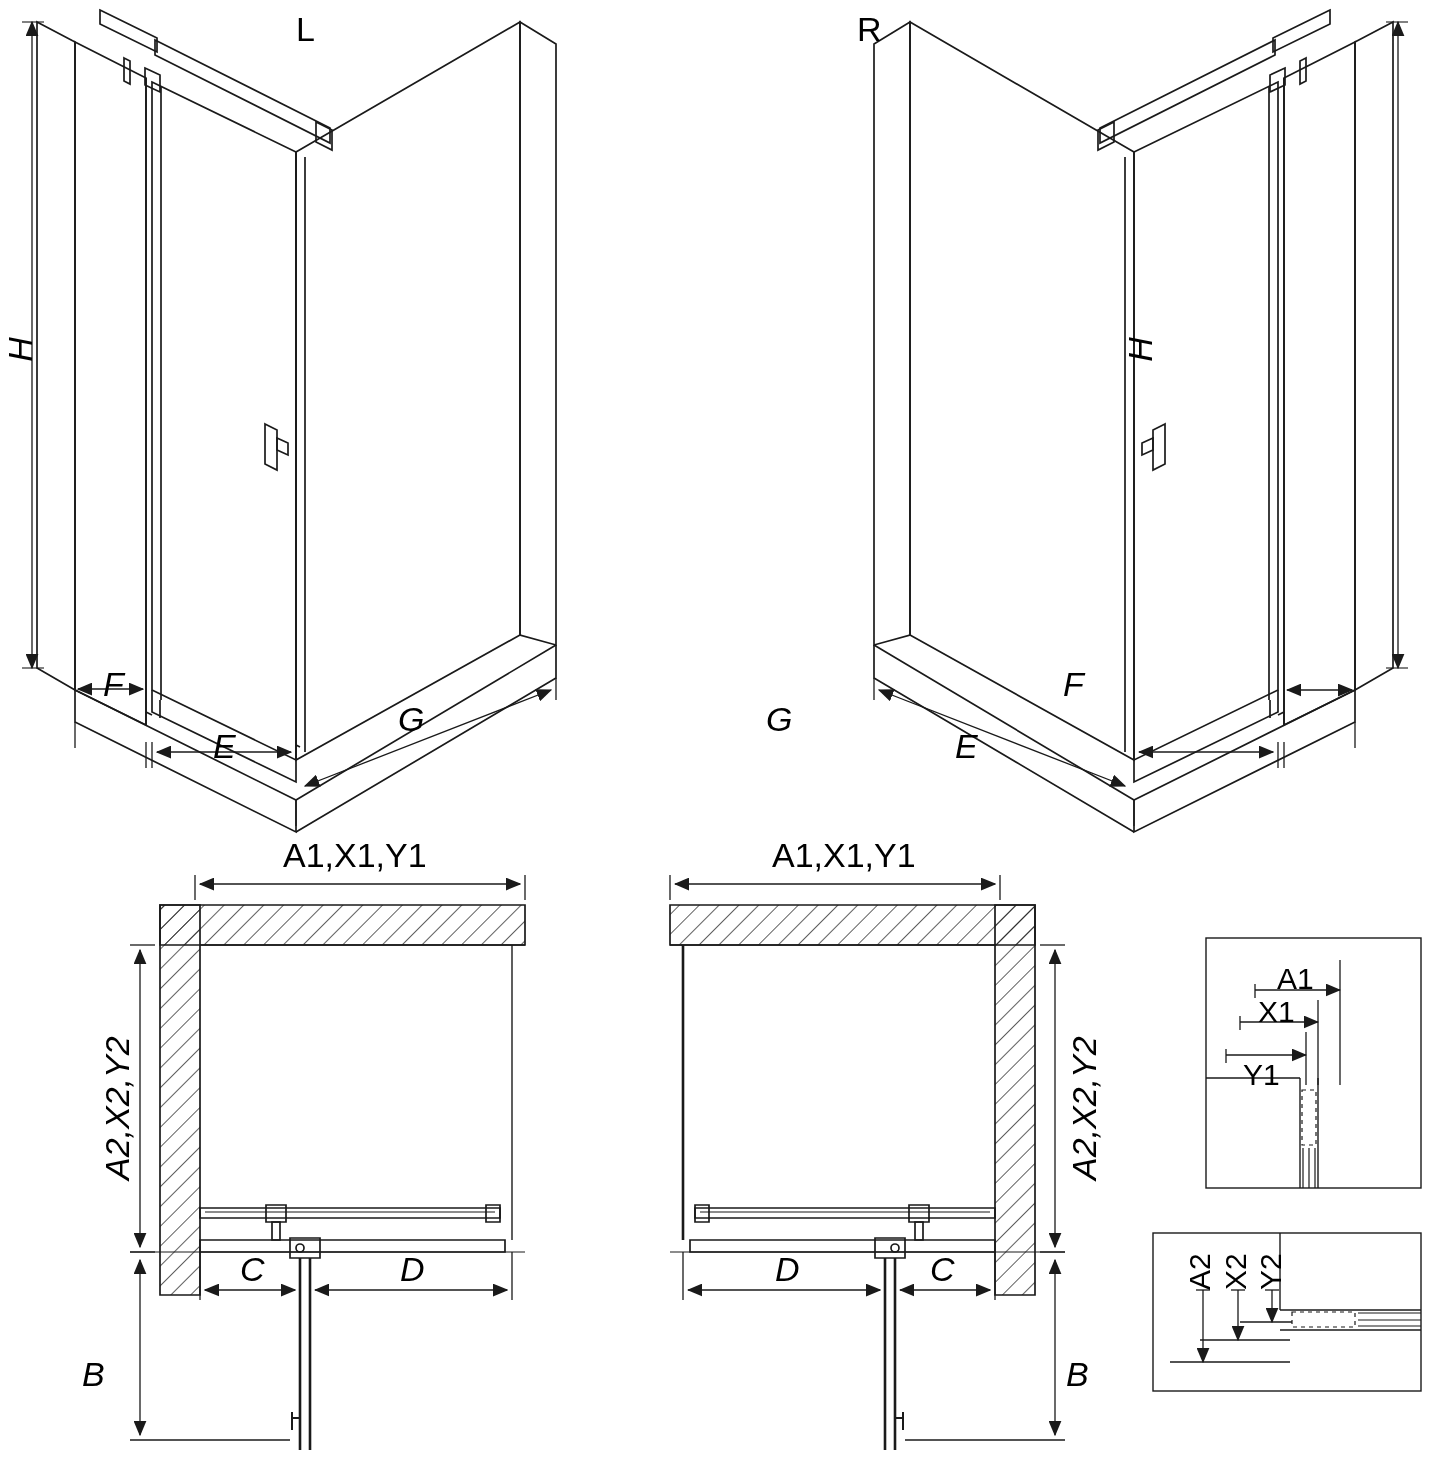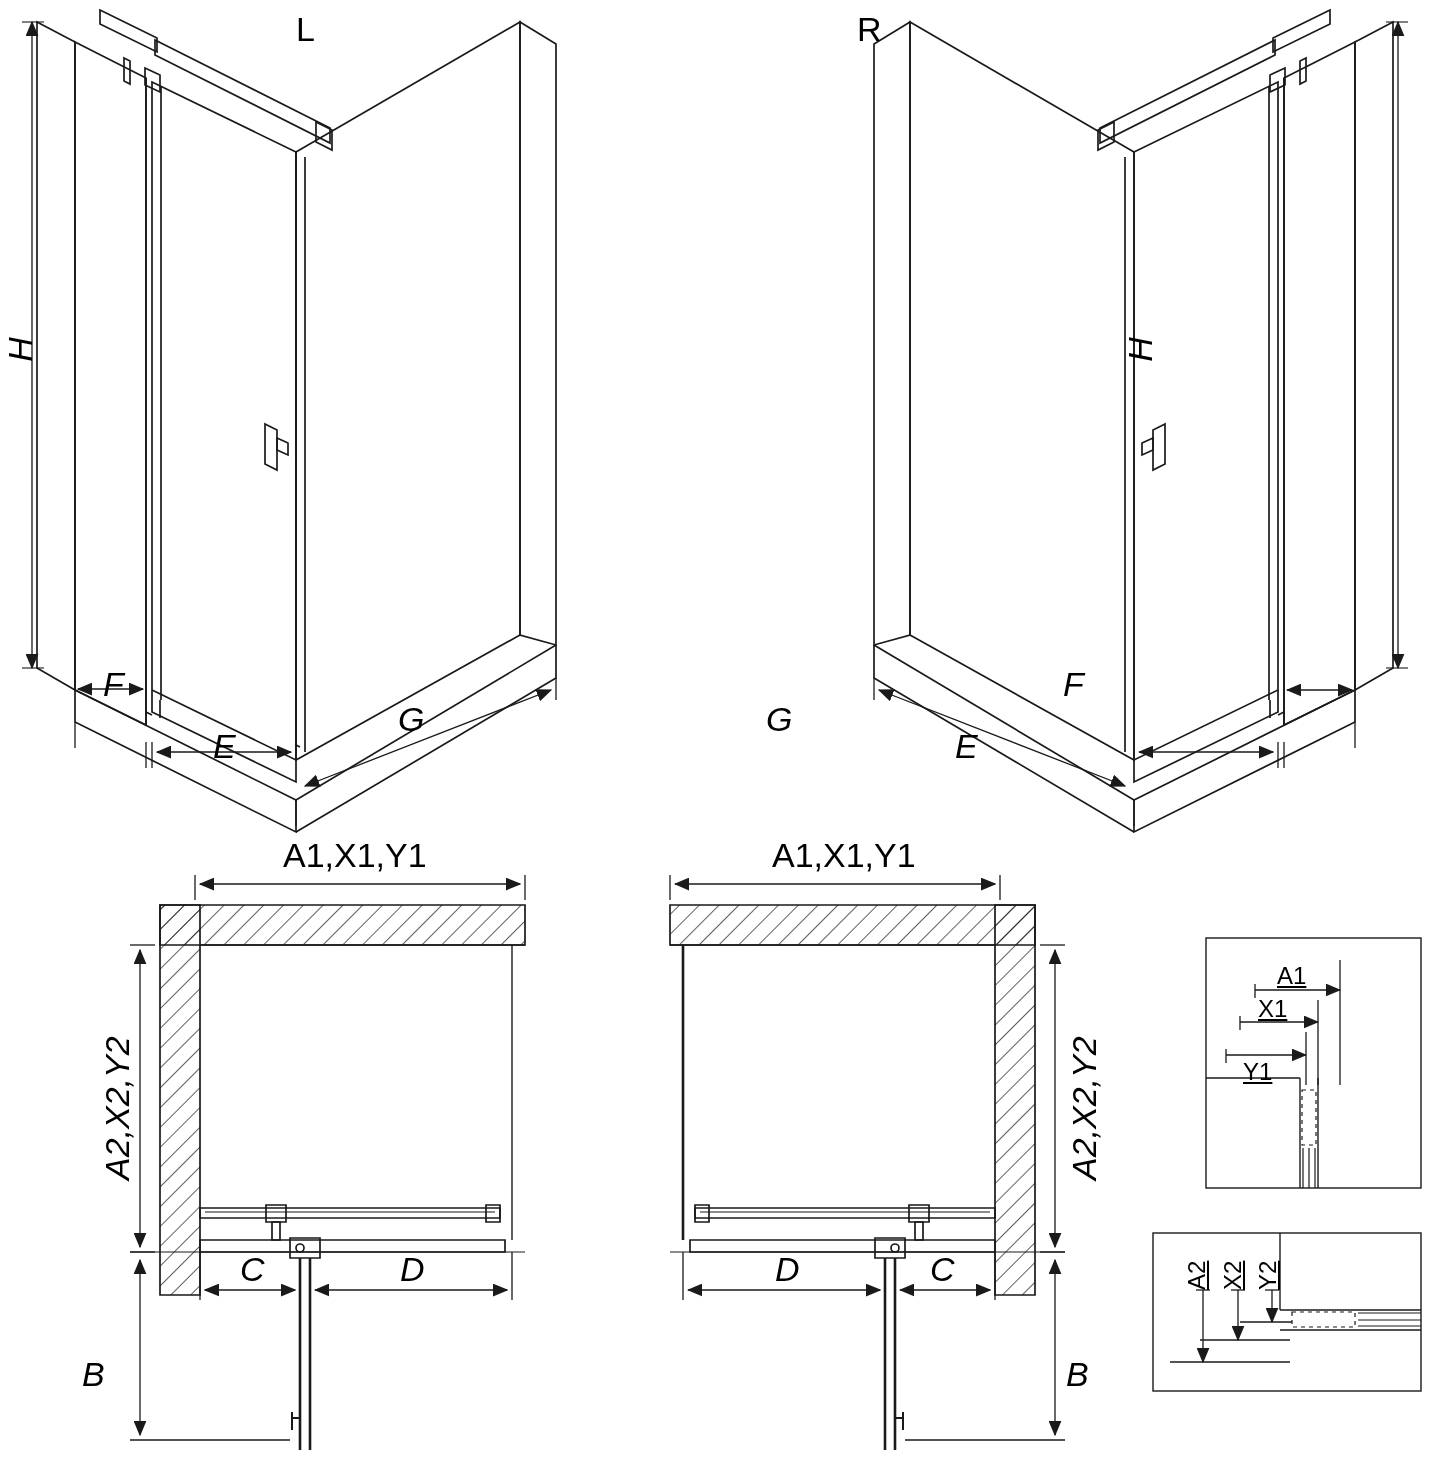--- a/index.html
+++ b/index.html
@@ -1,21 +1,21 @@
 <!DOCTYPE html>
 <html><head>
 <meta charset="utf-8">
 <style>
   html,body{margin:0;padding:0;background:#ffffff;}
   body{width:1430px;height:1460px;position:relative;font-family:"Liberation Sans",sans-serif;color:#000;overflow:hidden;}
   .stage{position:absolute;left:0;top:0;width:1430px;height:1460px;}
   svg{display:block;}
   .lbl{position:absolute;font-family:"Liberation Sans",sans-serif;color:#000;white-space:nowrap;}
   .big{font-size:34px;}
-  .mid{font-size:24px;text-decoration:underline;}
+  .mid{font-size:30px;}
   .ital{font-style:italic;}
 </style>
 </head>
 <body>
 
 <div class="stage">
 
 <svg width="1430" height="1460" viewBox="0 0 1430 1460">
   <defs>
     <pattern id="hatch" width="14" height="14" patternTransform="rotate(45)" patternUnits="userSpaceOnUse">

